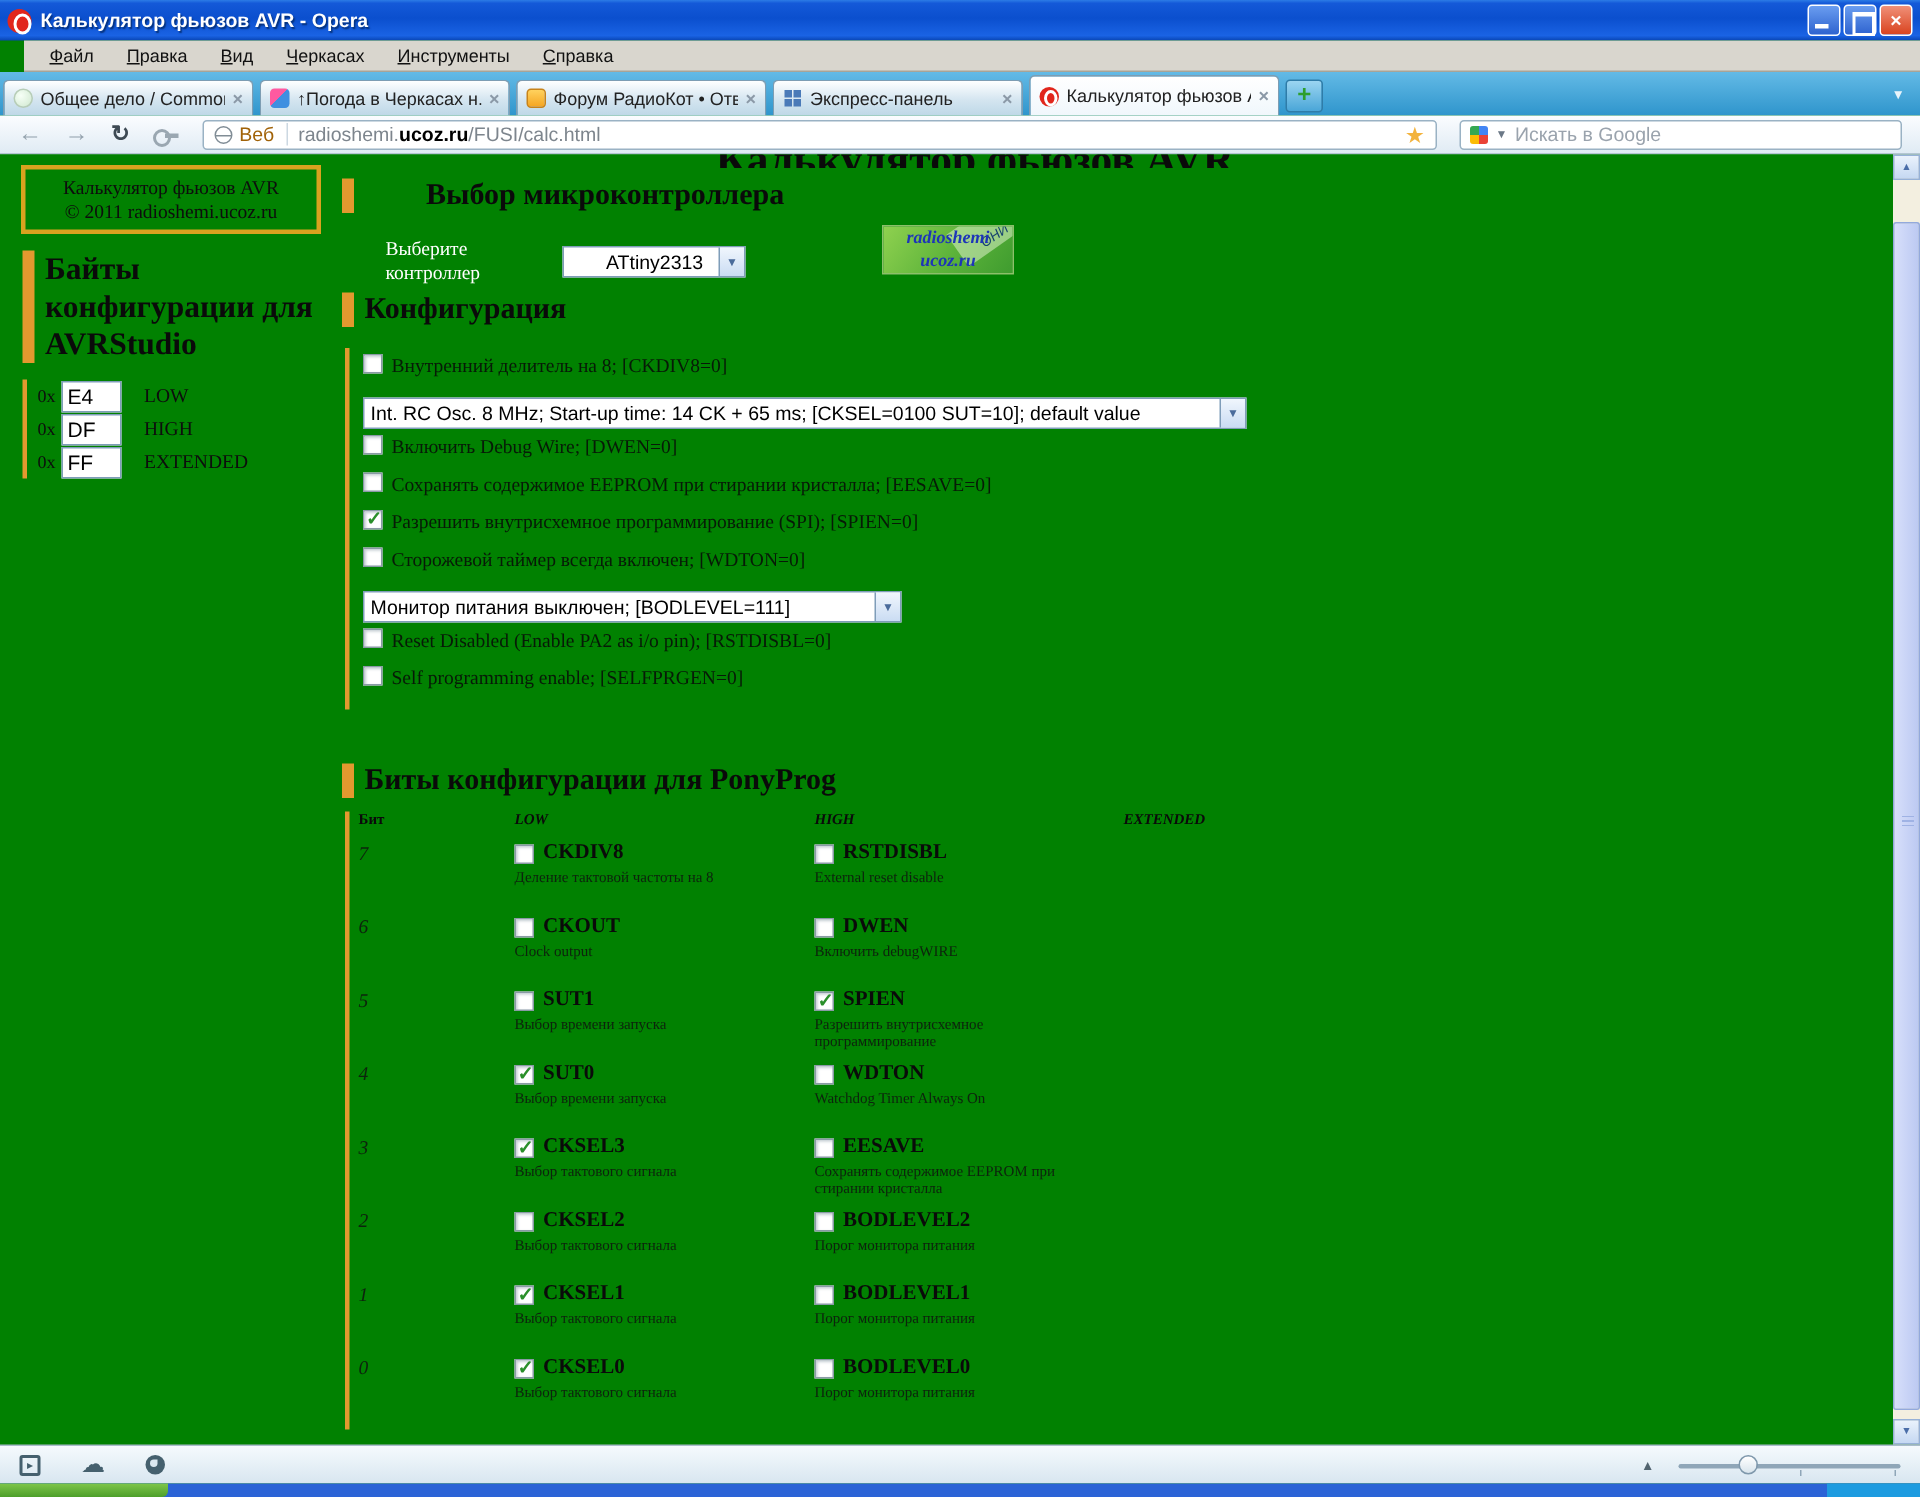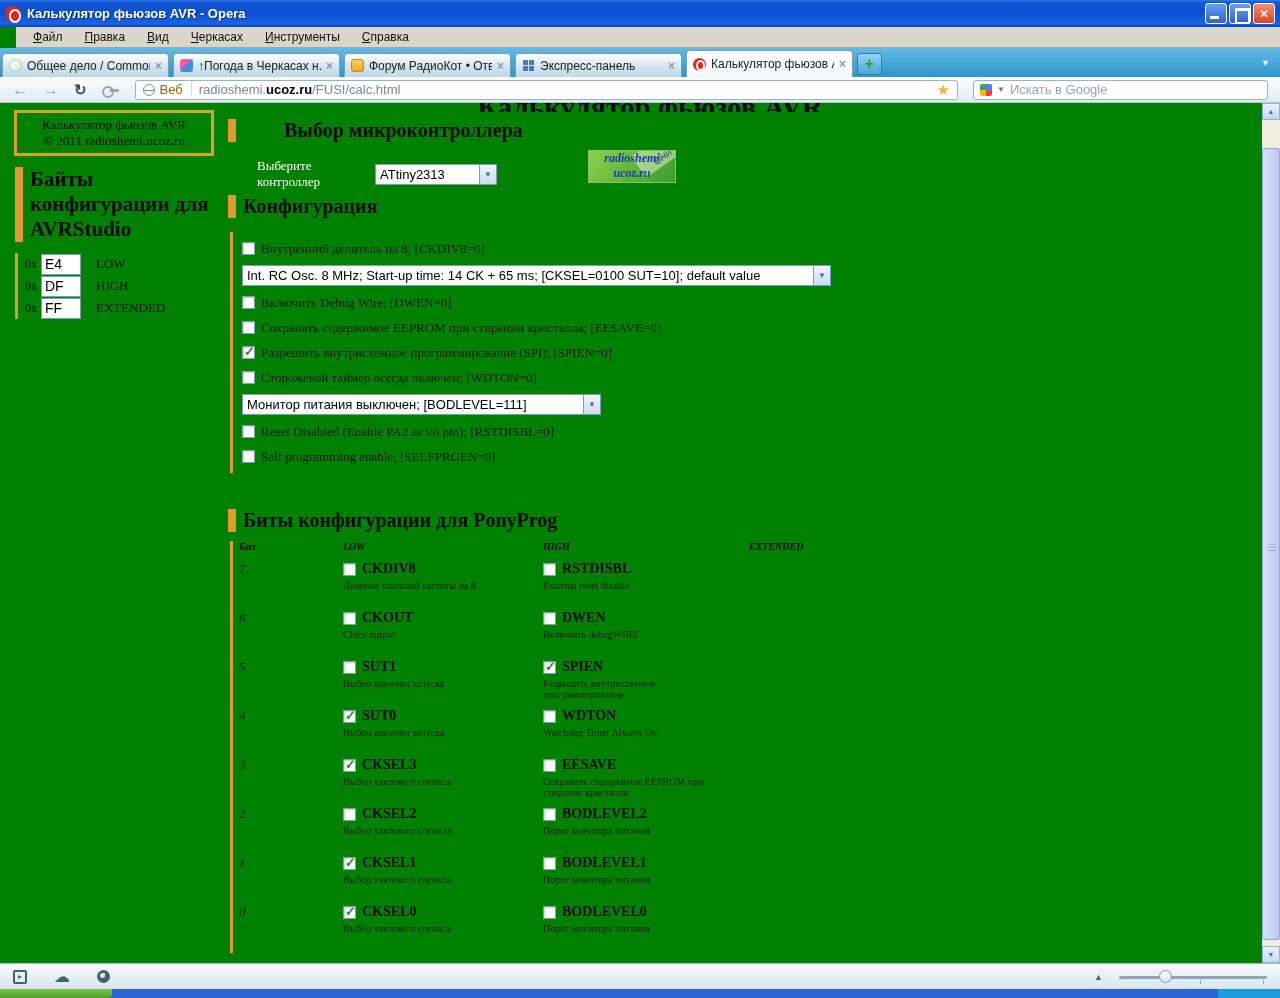--- a/index.html
+++ b/index.html
@@ -109,34 +109,34 @@
   .h-pony { position:absolute; left:228px; top:406px; }
 
   .ctrl-row { position:absolute; left:237px; top:55px; display:flex; align-items:center; }
   .ctrl-label { font-family:"Liberation Serif",serif; font-size:13px; color:#ffffff; width:118px;margin-left:20px; }
   .xpsel { display:inline-flex; align-items:center; background:#fff; border:1px solid #7f9db9;
     height:21px; font-size:13px; }
   .xpsel-text { flex:1; padding:0 4px; white-space:nowrap; overflow:hidden; color:#000; }
   .xpsel-btn { width:17px; height:19px; flex:none; border-left:1px solid #7f9db9;
     background:linear-gradient(#f0f6fd,#cadcf3); color:#4a6b9b; font-size:8px;
     display:flex; align-items:center; justify-content:center; }
-  .mcu-select { width:122px; }
+  .mcu-select { width:122px;padding-left:24px; }
 
   .logo { position:absolute; left:588px; top:47px; width:88px; height:33px; overflow:hidden;
     border:1px solid #8cc06a; background:linear-gradient(125deg,#8fd14f 0%,#5cb33a 55%,#3f9c2f 100%);
     text-align:center; }
   .logo::before { content:""; position:absolute; right:-18px; top:-14px; width:60px; height:26px;
     background:rgba(220,240,200,.55); transform:rotate(-35deg); }
   .logo-line { position:relative; font-family:"Liberation Serif",serif; font-style:italic;
     font-weight:bold; font-size:12px; color:#1d35b8; line-height:15px; }
   .logo-corner { position:absolute; right:2px; top:1px; font-size:9px; font-style:italic;
     color:#14406e; transform:rotate(-35deg); }
 
   .cfg { position:absolute; left:230px; top:129px; border-left:3px solid #e2992f; padding:4px 0 4px 9px; width:660px; }
-  .cfg-row { display:flex; align-items:center; height:25px; gap:6px; }
+  .cfg-row { display:flex; align-items:flex-start; height:25px; gap:6px; }
   .cfg-label { font-family:"Liberation Serif",serif; font-size:13px; color:#071a07; }
   .cfg .xpsel { margin:4px 0; display:flex; }
 
   .cb { width:13px; height:13px; background:#fff; border:1px solid #8a9aa6; flex:none;
     box-shadow:inset 1px 1px 2px #c3ccd2; position:relative; }
   .cb.checked::after { content:"\2713"; position:absolute; left:1px; top:-3px;
     color:#2a8f2a; font-size:13px; font-weight:bold; }
 
   .ptable { position:absolute; left:230px; top:438px; border-left:3px solid #e2992f; padding-left:6px; }
   .pt-grid { display:grid; grid-template-columns:104px 200px 206px 180px; }

